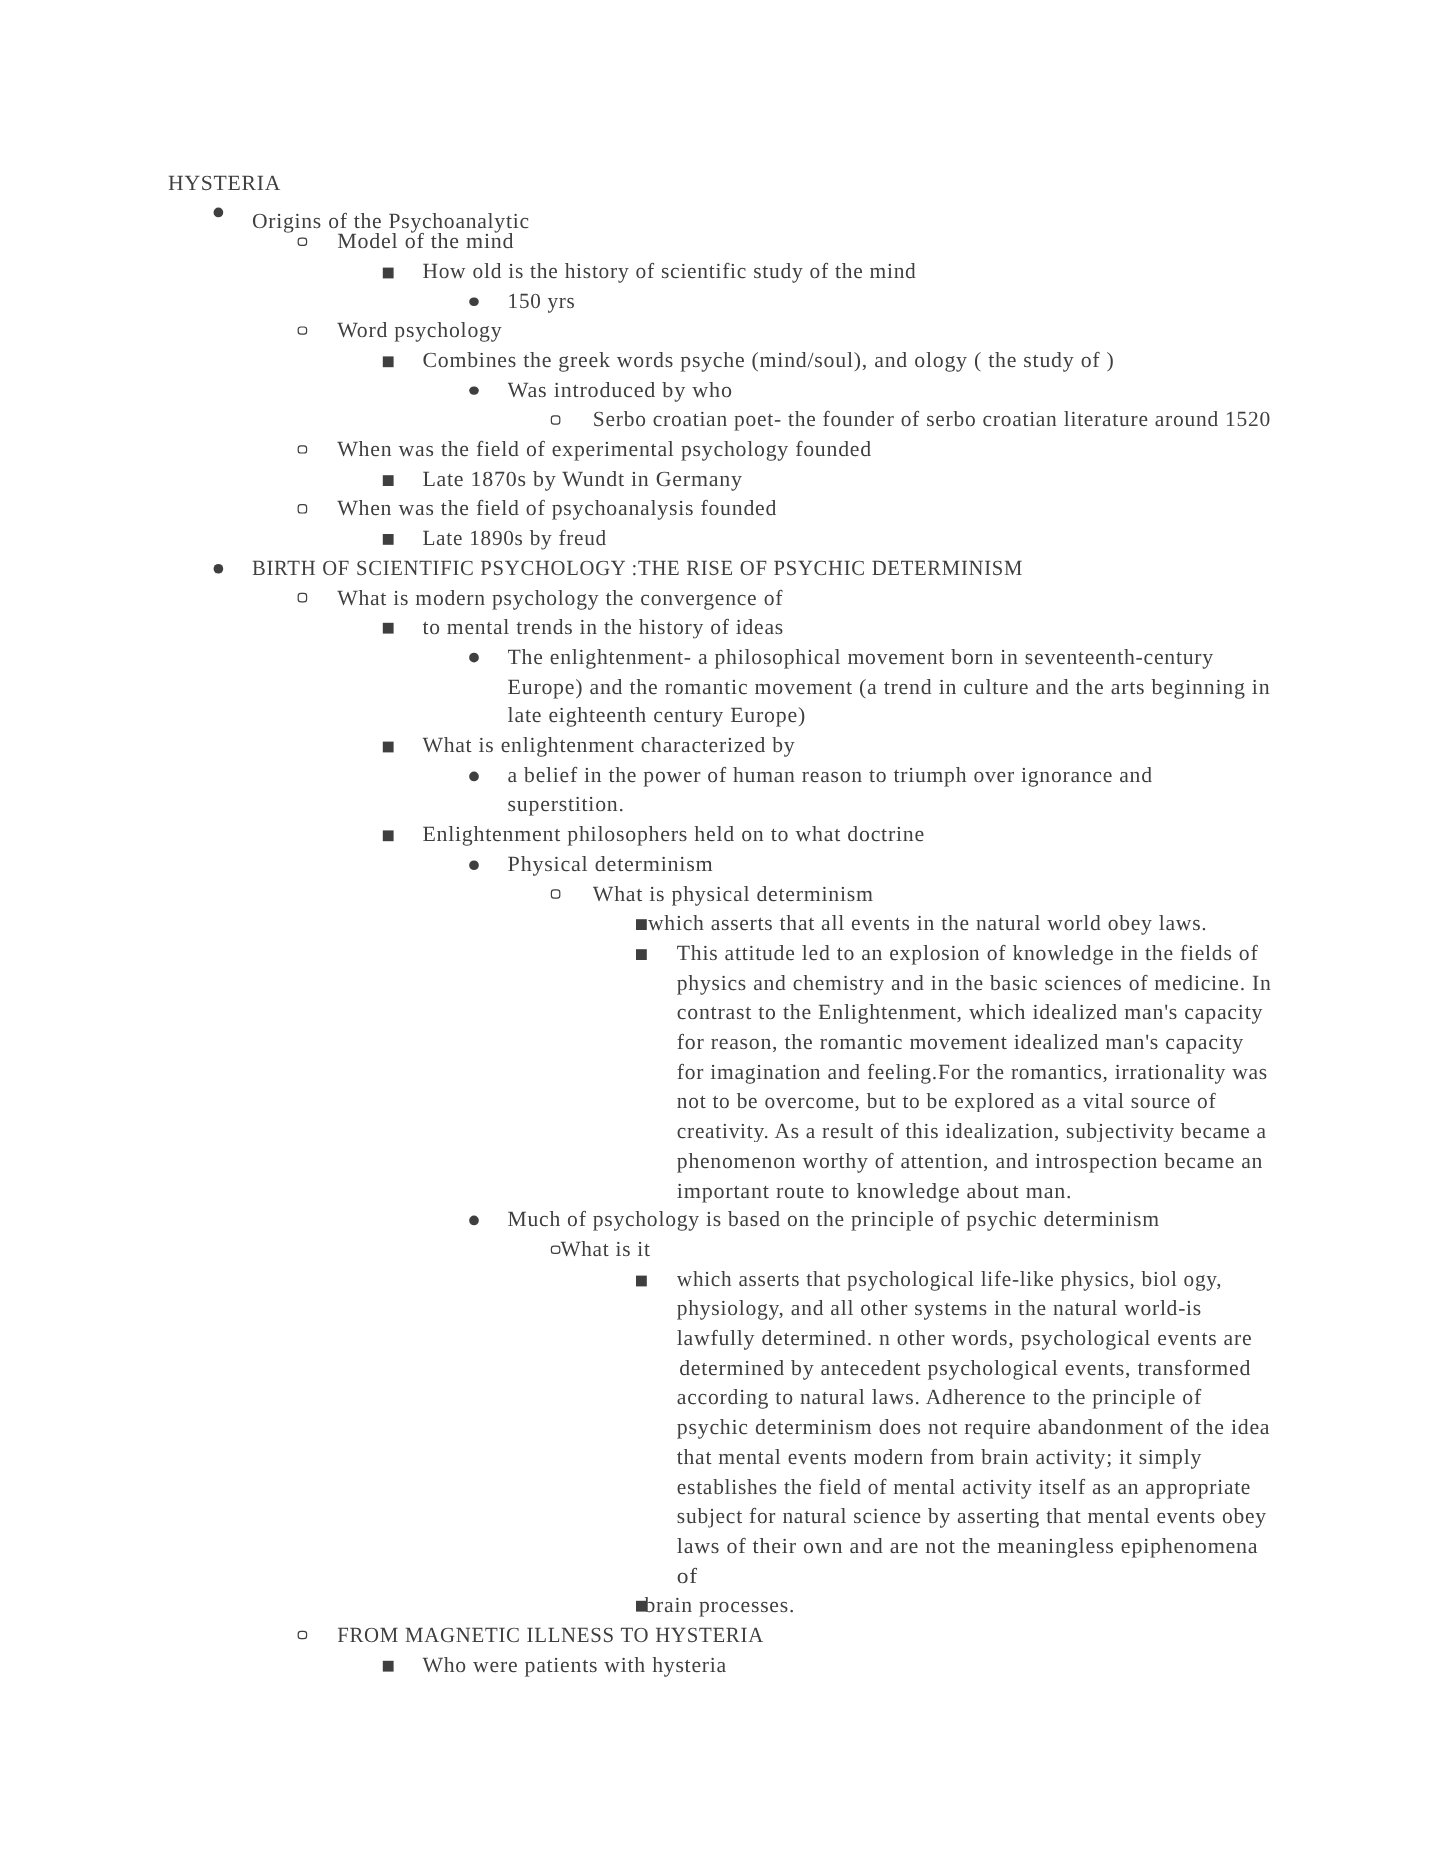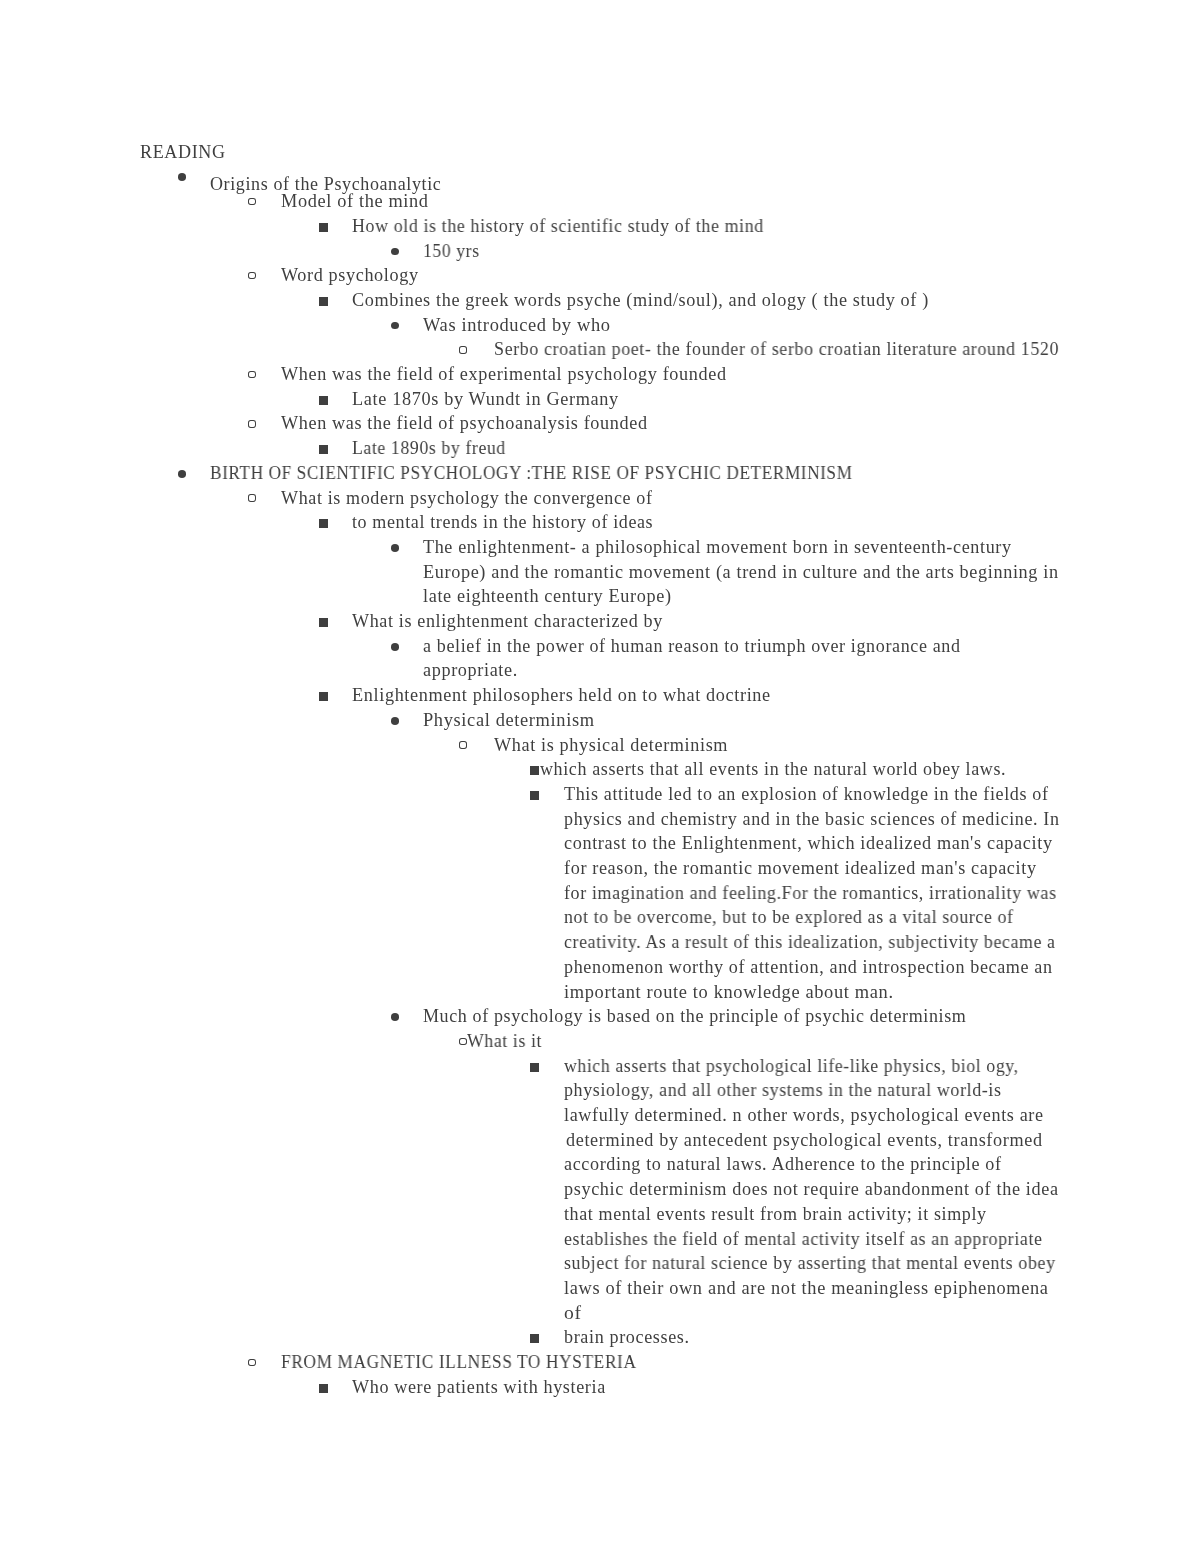--- a/index.html
+++ b/index.html
@@ -35,21 +35,21 @@
   .bullet-circle { width:5.6px; height:5.4px; border-radius:36%;
                    border:1.75px solid #3f3f3f; background:transparent; box-sizing:content-box; }
   .bullet-square { width:9px;   height:9px;   background:#3f3f3f; }
 </style>
 </head>
 <body>
 
 <div id="page">
 
   <div class="outline-item">
-    <span class="line-text doc-title" style="left:140px;top:142.7px;transform:scaleX(1.0033)">READING</span>
+    <span class="line-text doc-title" style="left:140px;top:142.7px;transform:scaleX(1.0033)">HYSTERIA</span>
   </div>
 
   <div class="outline-item">
     <span class="bullet bullet-disc" style="left:177.9px;top:173.4px"></span>
     <span class="line-text" style="left:210px;top:175px">Origins of the Psychoanalytic</span>
   </div>
 
   <div class="outline-item">
     <span class="bullet bullet-circle" style="left:248.1px;top:198.0px"></span>
     <span class="line-text" style="left:281px;top:192.1px;transform:scaleX(1.0179)">Model of the mind</span>
@@ -128,21 +128,21 @@
   </div>
 
   <div class="outline-item">
     <span class="bullet bullet-square" style="left:318.9px;top:618.0px"></span>
     <span class="line-text" style="left:351.8px;top:612.0px;transform:scaleX(1.0045)">What is enlightenment characterized by</span>
   </div>
 
   <div class="outline-item">
     <span class="bullet bullet-disc" style="left:390.9px;top:642.7px"></span>
     <span class="line-text" style="left:423px;top:636.7px;transform:scaleX(1.0023)">a belief in the power of human reason to triumph over ignorance and</span>
-    <span class="line-text" style="left:423px;top:661.4px;transform:scaleX(1.0110)">appropriate.</span>
+    <span class="line-text" style="left:423px;top:661.4px;transform:scaleX(1.0110)">superstition.</span>
   </div>
 
   <div class="outline-item">
     <span class="bullet bullet-square" style="left:318.9px;top:692.1px"></span>
     <span class="line-text" style="left:351.8px;top:686.1px;transform:scaleX(1.0127)">Enlightenment philosophers held on to what doctrine</span>
   </div>
 
   <div class="outline-item">
     <span class="bullet bullet-disc" style="left:390.9px;top:716.8px"></span>
     <span class="line-text" style="left:423px;top:710.8px;transform:scaleX(1.0223)">Physical determinism</span>
@@ -182,30 +182,30 @@
   </div>
 
   <div class="outline-item">
     <span class="bullet bullet-square" style="left:529.9px;top:1062.6px"></span>
     <span class="line-text" style="left:564px;top:1056.6px;transform:scaleX(0.9838)">which asserts that psychological life-like physics, biol ogy,</span>
     <span class="line-text" style="left:564px;top:1081.3px;transform:scaleX(0.9977)">physiology, and all other systems in the natural world-is</span>
     <span class="line-text" style="left:564px;top:1106.0px;transform:scaleX(1.0064)">lawfully determined. n other words, psychological events are</span>
     <span class="line-text" style="left:566px;top:1130.7px;transform:scaleX(1.0102)">determined by antecedent psychological events, transformed</span>
     <span class="line-text" style="left:564px;top:1155.4px;transform:scaleX(1.0059)">according to natural laws. Adherence to the principle of</span>
     <span class="line-text" style="left:564px;top:1180.1px;transform:scaleX(1.0113)">psychic determinism does not require abandonment of the idea</span>
-    <span class="line-text" style="left:564px;top:1204.8px">that mental events result from brain activity; it simply</span>
+    <span class="line-text" style="left:564px;top:1204.8px">that mental events modern from brain activity; it simply</span>
     <span class="line-text" style="left:564px;top:1229.5px;transform:scaleX(0.9937)">establishes the field of mental activity itself as an appropriate</span>
     <span class="line-text" style="left:564px;top:1254.2px;transform:scaleX(0.9951)">subject for natural science by asserting that mental events obey</span>
     <span class="line-text" style="left:564px;top:1278.9px;transform:scaleX(1.0196)">laws of their own and are not the meaningless epiphenomena</span>
     <span class="line-text" style="left:564px;top:1303.6px;transform:scaleX(1.0887)">of</span>
   </div>
 
   <div class="outline-item">
     <span class="bullet bullet-square" style="left:529.9px;top:1334.3px"></span>
-    <span class="line-text" style="left:564px;top:1328.3px;transform:scaleX(1.0059)">brain processes.</span>
+    <span class="line-text" style="left:537px;top:1328.3px;transform:scaleX(1.0059)">brain processes.</span>
   </div>
 
   <div class="outline-item">
     <span class="bullet bullet-circle" style="left:248.1px;top:1358.9px"></span>
     <span class="line-text" style="left:281px;top:1353.0px;transform:scaleX(0.9641)">FROM MAGNETIC ILLNESS TO HYSTERIA</span>
   </div>
 
   <div class="outline-item">
     <span class="bullet bullet-square" style="left:318.9px;top:1383.7px"></span>
     <span class="line-text" style="left:351.8px;top:1377.7px;transform:scaleX(1.0066)">Who were patients with hysteria</span>

